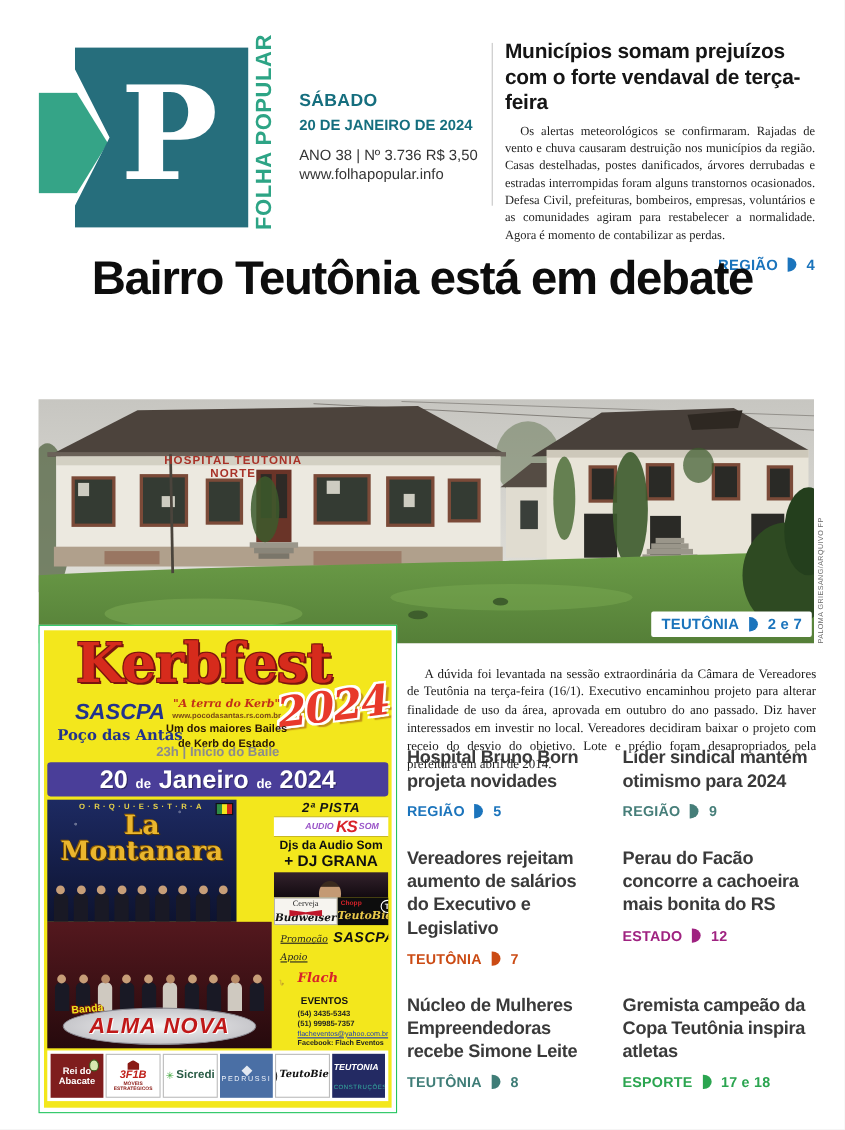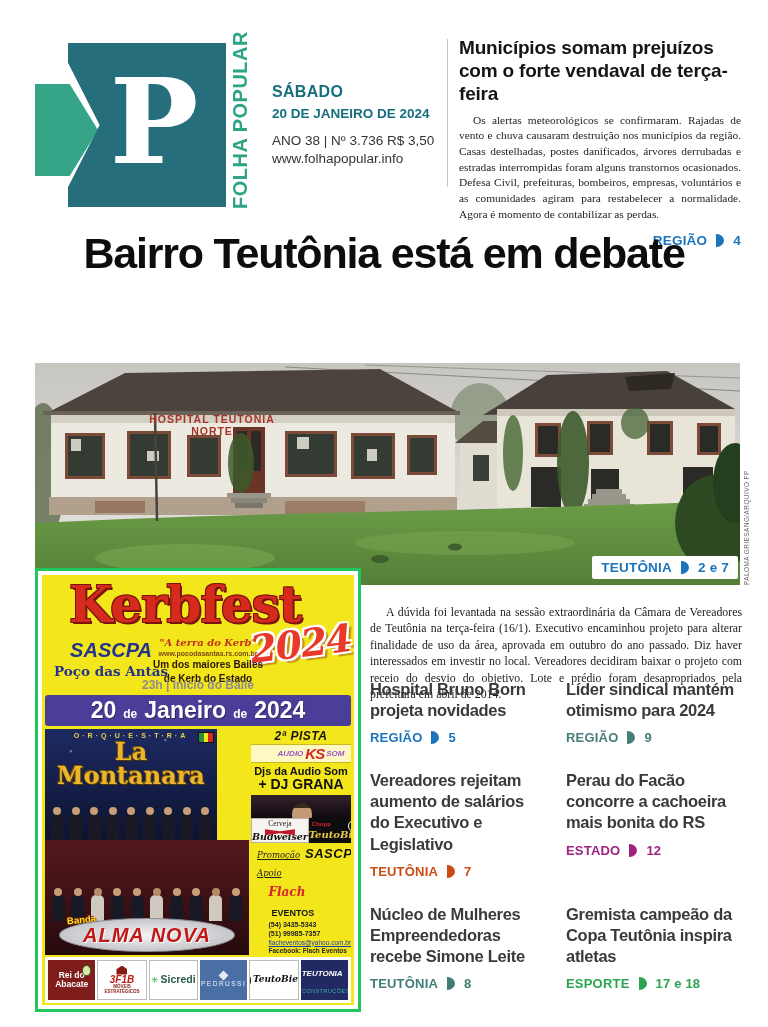--- a/index.html
+++ b/index.html
@@ -53,21 +53,21 @@
   
   .main-body{position:absolute;left:370px;top:592px;width:372px;font-family:"Liberation Serif",serif;
              font-size:11.8px;line-height:1.4;text-align:justify;text-indent:16px;color:#1b1b1b;}
   .teasers{position:absolute;left:370px;top:679px;width:372px;display:grid;
            grid-template-columns:1fr 1fr;column-gap:20px;row-gap:25px;}
   .teaser h3{margin:0;font-size:16.5px;line-height:1.28;letter-spacing:-.3px;color:#3a3a3a;}
   .teaser .tag{margin-top:9px;font-size:13px;}
 
   
   .poster{position:absolute;left:35px;top:568px;width:326px;height:444px;background:#ffffff;
-          border:3px solid #22c55e;box-sizing:border-box;padding:4px;}
+          border:1px solid #22c55e;box-sizing:border-box;padding:4px;}
   .poster-y{position:relative;width:100%;height:100%;background:#f3e71c;overflow:hidden;}
   .kerb-title{position:absolute;left:0;right:26px;top:0;text-align:center;
               font-family:"DejaVu Serif",serif;font-weight:bold;font-size:50px;letter-spacing:-1px;
               color:#d62b1c;text-shadow:2px 2px 0 #7a150e,-1px -1px 0 #7a150e,1px -1px 0 #7a150e,-1px 1px 0 #7a150e;}
   .kerb-year{position:absolute;top:46px;right:2px;font-family:"DejaVu Serif",serif;font-weight:bold;
              font-style:italic;font-size:38px;letter-spacing:-1px;color:#e8392a;transform:rotate(-7deg);
              text-shadow:2px 2px 0 #ffffff,-2px -2px 0 #ffffff,2px -2px 0 #ffffff,-2px 2px 0 #ffffff,4px 4px 1px rgba(122,21,14,.4);}
   .org-block{position:absolute;left:12px;top:64px;text-align:center;color:#22338c;}
   .org{font-weight:bold;font-style:italic;font-size:20px;}
   .org-city{font-family:"DejaVu Serif",serif;font-weight:bold;font-size:13.5px;margin-top:1px;}
@@ -103,21 +103,21 @@
   .alma-oval{position:absolute;left:14px;right:14px;bottom:3px;height:32px;border-radius:50%;
              background:radial-gradient(#f4f4f4,#b4b4ba);border:1px solid #8a8a92;
              display:flex;align-items:center;justify-content:center;}
   .alma-name{font-weight:bold;font-style:italic;font-size:20px;letter-spacing:1px;color:#c01818;
              text-shadow:1px 1px 0 #ffffff;}
   .alma-label{position:absolute;left:22px;bottom:30px;font-weight:bold;font-size:9.5px;color:#f3e71c;
               text-shadow:1px 1px 0 #7a150e,-1px -1px 0 #7a150e;transform:rotate(-5deg);}
   .right-col{position:absolute;left:206px;right:0;top:0;bottom:0;display:flex;flex-direction:column;
              align-items:center;overflow:hidden;}
   .stage2{font-weight:bold;font-style:italic;font-size:12px;color:#141414;letter-spacing:.5px;}
-  .audio-box{margin-top:1px;width:100px;height:19px;background:#fef9c3;border:1px solid #c8b820;
+  .audio-box{margin-top:1px;width:100px;height:19px;background:#ffffff;border:1px solid #c8b820;
              border-radius:4px;display:flex;align-items:center;justify-content:center;gap:2px;padding-left:20px;}
   .audio-side{color:#9a55c8;font-weight:bold;font-style:italic;font-size:8px;}
   .audio-ks{color:#d8232a;font-weight:bold;font-style:italic;font-size:15px;letter-spacing:-1px;
             text-shadow:1px 1px 0 rgba(255,255,255,.25);}
   .djs{margin-top:2px;text-align:center;line-height:1.12;color:#101010;}
   .djs1{font-weight:bold;font-size:11px;}
   .djs2{font-weight:bold;font-size:14px;}
   .dj-photo{margin-top:2px;width:100%;height:70px;position:relative;overflow:hidden;
             background:linear-gradient(#33222c,#120a10);}
   .dj-head{position:absolute;left:41px;top:8px;width:20px;height:22px;border-radius:50% 50% 45% 45%;

